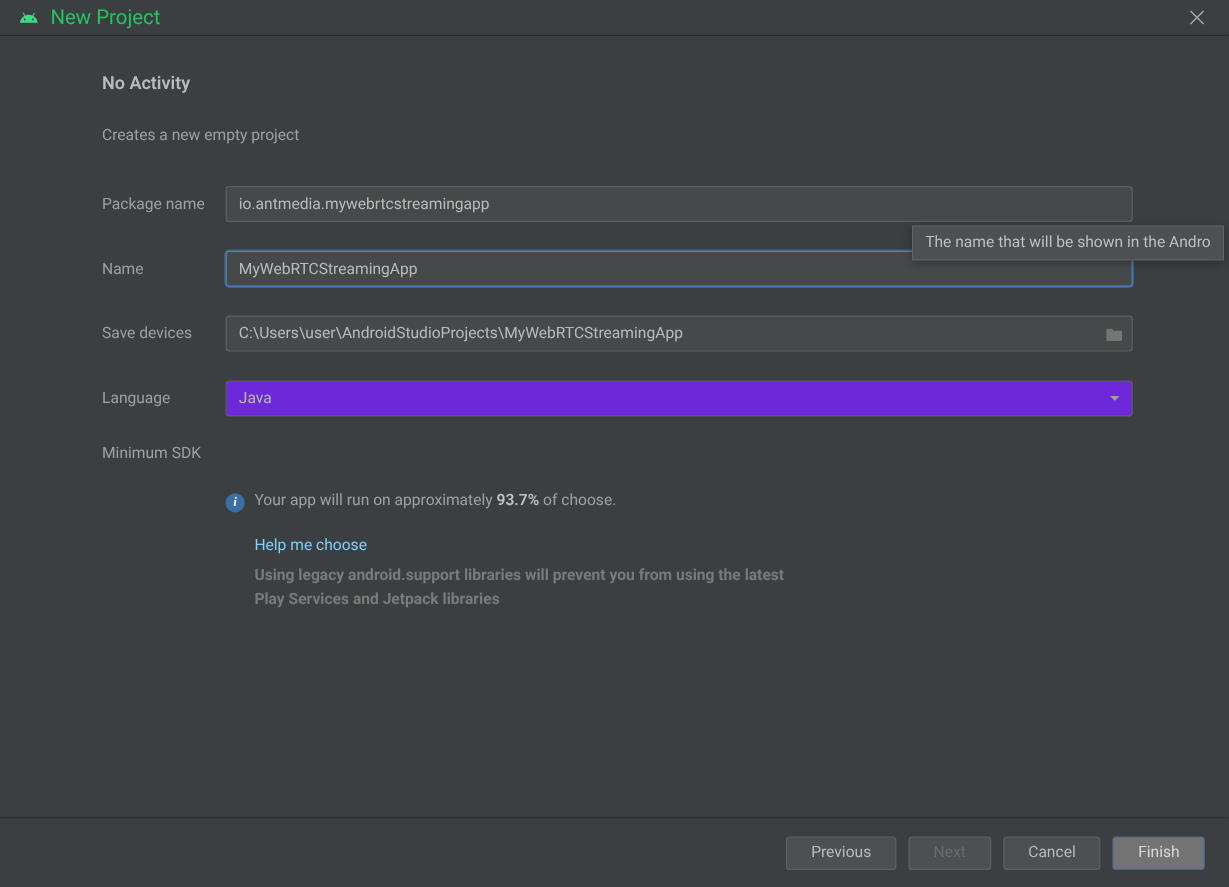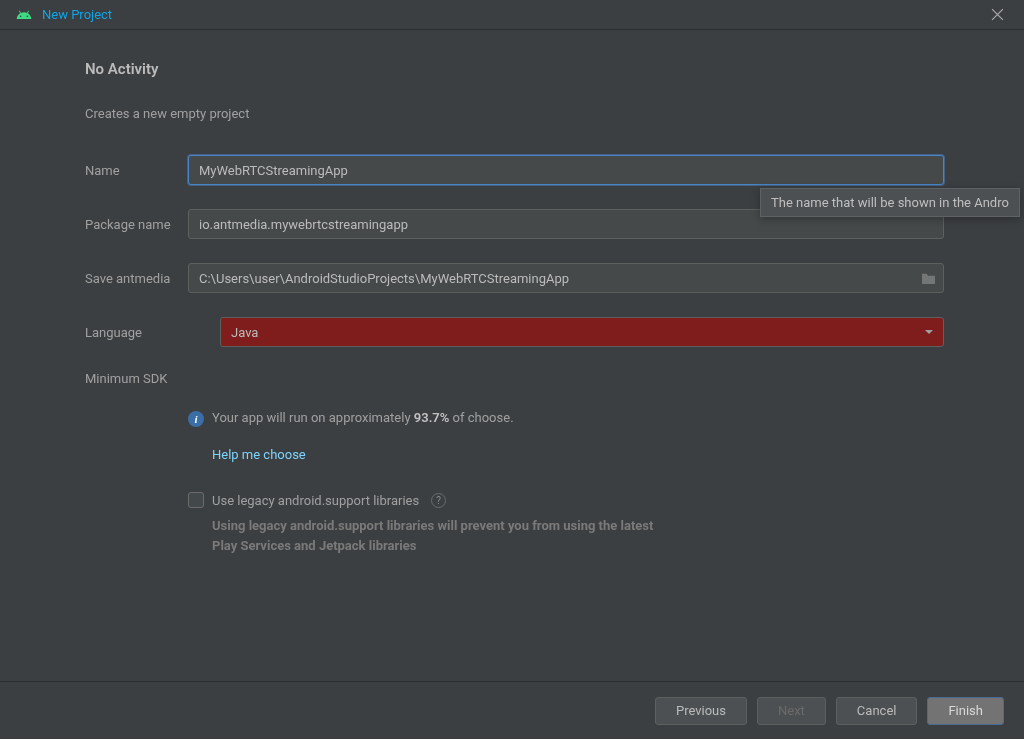--- a/index.html
+++ b/index.html
@@ -26,22 +26,22 @@
       border-bottom: 1px solid #2b2d2f;
     }
     .titlebar-icon {
       width: 16px;
       height: 16px;
       margin-right: 10px;
       margin-left: 8px;
     }
     .titlebar-title {
       flex: 1;
-      color: #0ea5e9;
-      font-size: 13px;
+      color: #22c55e;
+      font-size: 17px;
     }
     .close-btn {
       width: 38px;
       height: 28px;
       display: flex;
       align-items: center;
       justify-content: center;
       color: #aaaaaa;
       font-size: 15px;
       cursor: pointer;
@@ -103,31 +103,30 @@
       color: #7d7d7d;
     }
     .folder-icon svg {
       width: 15px;
       height: 13px;
       display: block;
     }
     .form-select {
       flex: 1;
       height: 30px;
-      background: #7f1d1d;
+      background: #6d28d9;
       border: 1px solid #5e6060;
       border-radius: 3px;
       padding: 0 10px;
       color: #bbbbbb;
       font-size: 13px;
       display: flex;
       align-items: center;
       justify-content: space-between;
       cursor: pointer;
-      margin-left: 32px;
     }
     .chevron {
       color: #a0a0a0;
     }
     .chevron svg {
       width: 8px;
       height: 5px;
       display: block;
     }
     .info-section {
@@ -273,31 +272,31 @@
       <line x1="11" y1="1" x2="1" y2="11" stroke="currentColor" stroke-width="1.1"></line>
     </svg>
   </span>
 </div>
 
 <div class="content">
   <div class="heading">No Activity</div>
   <div class="subheading">Creates a new empty project</div>
 
   <div class="form-row">
+    <div class="form-label">Package name</div>
+    <input class="form-input" value="io.antmedia.mywebrtcstreamingapp" style="">
+  </div>
+
+  <div class="form-row">
     <div class="form-label">Name</div>
     <input class="form-input focused" value="MyWebRTCStreamingApp" style="">
   </div>
 
   <div class="form-row">
-    <div class="form-label">Package name</div>
-    <input class="form-input" value="io.antmedia.mywebrtcstreamingapp" style="">
-  </div>
-
-  <div class="form-row">
-    <div class="form-label">Save antmedia</div>
+    <div class="form-label">Save devices</div>
     <div class="form-input-wrap">
       <input class="form-input" style="padding-right: 30px;" value="C:\Users\user\AndroidStudioProjects\MyWebRTCStreamingApp">
       <span class="folder-icon">
         <svg viewBox="0 0 16 14">
           <path fill="currentColor" d="M1 2h5l1.5 2H15v8a1 1 0 0 1-1 1H2a1 1 0 0 1-1-1V2z" opacity="0.85"></path>
         </svg>
       </span>
     </div>
   </div>
 
@@ -320,25 +319,20 @@
   <div class="info-section">
     <div class="info-row">
       <span class="info-icon">i</span>
       <span class="info-text">
         <span>Your app will run on approximately </span><b>93.7%</b><span> of choose.</span>
       </span>
     </div>
     <span class="help-link">Help me choose</span>
   </div>
 
-  <div class="checkbox-row">
-    <span class="checkbox"></span>
-    <span class="checkbox-label">Use legacy android.support libraries</span>
-    <span class="help-icon">?</span>
-  </div>
   <div class="help-hint">Using legacy android.support libraries will prevent you from using the latest Play Services and Jetpack libraries</div>
 </div>
 
 <div class="tooltip">The name that will be shown in the Andro</div>
 
 <div class="footer">
   <button class="btn">Previous</button>
   <button class="btn disabled">Next</button>
   <button class="btn">Cancel</button>
   <button class="btn primary">Finish</button>

